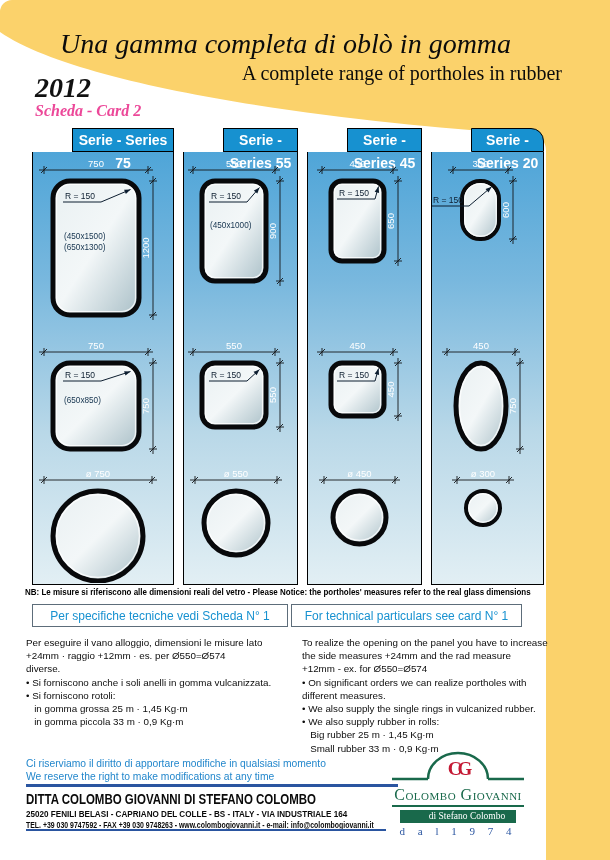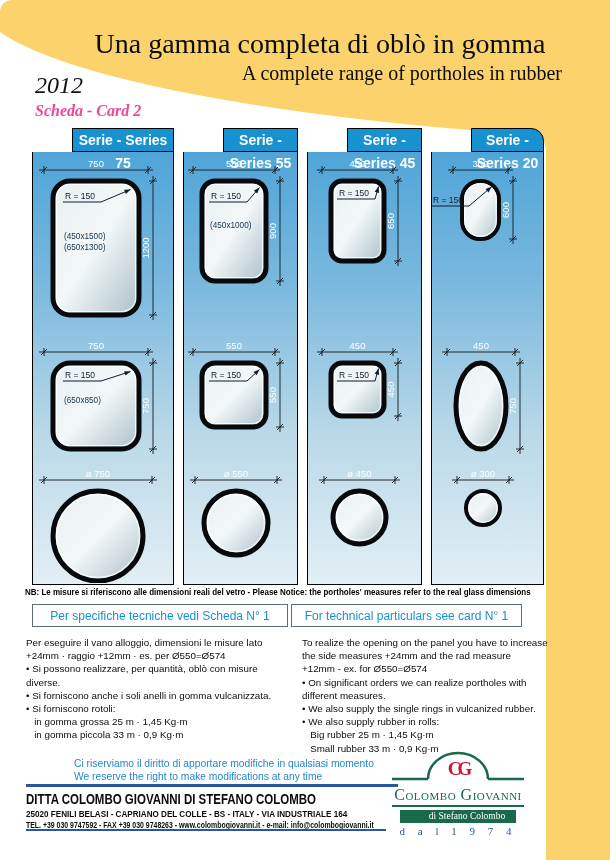--- a/index.html
+++ b/index.html
@@ -1,45 +1,45 @@
 <!DOCTYPE html>
 <html><head>
 <meta charset="utf-8">
 <style>
   html,body{margin:0;padding:0;background:#888;}
   .page{position:relative;width:610px;height:860px;background:#ffffff;overflow:hidden;
         font-family:"Liberation Sans","DejaVu Sans",sans-serif;}
   .bg-svg{position:absolute;left:0;top:0;}
-  .title-it{position:absolute;top:28px;left:74px;width:492px;text-align:center;
-            font-family:"Liberation Serif","DejaVu Serif",serif;font-size:28px;color:#0b0b0b;white-space:nowrap;}
+  .title-it{position:absolute;top:28px;left:60px;width:492px;text-align:left;
+            font-family:"Liberation Serif","DejaVu Serif",serif;font-size:28px;color:#0b0b0b;white-space:nowrap;font-style:italic;}
   .title-en{position:absolute;top:62px;left:70px;width:492px;text-align:right;
             font-family:"Liberation Serif","DejaVu Serif",serif;font-size:20px;color:#0b0b0b;white-space:nowrap;}
   .year{position:absolute;top:72px;left:35px;font-family:"Liberation Serif","DejaVu Serif",serif;
-        font-style:italic;font-weight:normal;font-size:24px;color:#111;}
+        font-style:italic;font-weight:bold;font-size:28px;color:#111;}
   .card-no{position:absolute;top:102px;left:35px;font-family:"Liberation Serif","DejaVu Serif",serif;
         font-style:italic;font-weight:bold;font-size:16px;color:#ec4899;}
   .cols{position:absolute;left:32px;top:128px;display:flex;gap:9px;}
   .col{}
   .col-header{height:24px;background:#1791D0;border:1px solid #000;color:#fff;font-weight:bold;
               font-size:14px;text-align:center;line-height:23px;box-sizing:border-box;margin-left:40px;}
   .col:last-child .col-header{border-top-right-radius:13px;}
   .col-body{border:1px solid #000;border-top:none;height:433px;box-sizing:border-box;padding-top:3px;
             background:linear-gradient(180deg,#4FA5D8 0%,#79B8DE 30%,#B9D8E8 65%,#E2EFF4 100%);}
   .col-body svg{display:block;}
   .nb-line{position:absolute;left:25px;top:586px;width:520px;font-weight:bold;font-size:9.5px;
            color:#000;white-space:nowrap;transform:scaleX(.84);transform-origin:left top;}
   .spec-box{position:absolute;top:604px;height:23px;border:1px solid #5d6d7a;background:#fff;
             color:#1791D0;font-size:12px;text-align:center;line-height:22px;box-sizing:border-box;}
   #spec-it{left:32px;width:256px;}
   #spec-en{left:291px;width:231px;}
   .body-col{position:absolute;top:636px;font-size:9.8px;line-height:13.2px;color:#0d0d0d;}
   .body-col div{white-space:pre;}
   #body-it{left:26px;}
   #body-en{left:302px;}
-  .disclaimer{position:absolute;left:26px;top:757px;color:#2387CC;font-size:10.3px;line-height:13px;margin-left:48px;}
+  .disclaimer{position:absolute;left:26px;top:757px;color:#2387CC;font-size:10.3px;line-height:13px;}
   .rule1{position:absolute;left:26px;top:784px;width:372px;height:2.5px;background:#2A55A0;}
   .company{position:absolute;left:26px;top:791px;color:#0a0a0a;}
   .company-name{font-size:14px;font-weight:bold;white-space:nowrap;transform:scaleX(.82);transform-origin:left top;}
   .company-addr{font-size:9px;font-weight:bold;white-space:nowrap;margin-top:2px;transform:scaleX(.9);transform-origin:left top;}
   .company-contacts{font-size:9px;font-weight:bold;white-space:nowrap;margin-top:1px;transform:scaleX(.77);transform-origin:left top;}
   .rule2{position:absolute;left:26px;top:829px;width:360px;height:1.5px;background:#2A55A0;}
   .logo{position:absolute;left:392px;top:750px;width:132px;text-align:center;}
   .logo-name{font-family:"Liberation Serif","DejaVu Serif",serif;font-variant:small-caps;color:#19694B;
              font-size:16px;line-height:17px;letter-spacing:.5px;white-space:nowrap;}
   .logo-rule{height:2px;background:#19694B;margin-top:2px;}
@@ -294,21 +294,20 @@
     </div>
 
   <div class="nb-line">NB: Le misure si riferiscono alle dimensioni reali del vetro - Please Notice: the portholes' measures refer to the real glass dimensions</div>
 
   <div class="spec-box" id="spec-it">Per specifiche tecniche vedi Scheda N° 1</div>
   <div class="spec-box" id="spec-en">For technical particulars see card N° 1</div>
 
   <div class="body-col" id="body-it">
       <div>Per eseguire il vano alloggio, dimensioni le misure lato</div>
       <div>+24mm · raggio +12mm · es. per Ø550=Ø574</div>
-      <div>• Si possono realizzare, per quantità, oblò con misure</div>
       <div>diverse.</div>
       <div>• Si forniscono anche i soli anelli in gomma vulcanizzata.</div>
       <div>• Si forniscono rotoli:</div>
       <div>   in gomma grossa 25 m · 1,45 Kg·m</div>
       <div>   in gomma piccola 33 m · 0,9 Kg·m</div>
     </div>
   <div class="body-col" id="body-en">
       <div>To realize the opening on the panel you have to increase</div>
       <div>the side measures +24mm and the rad measure</div>
       <div>+12mm - ex. for Ø550=Ø574</div>

